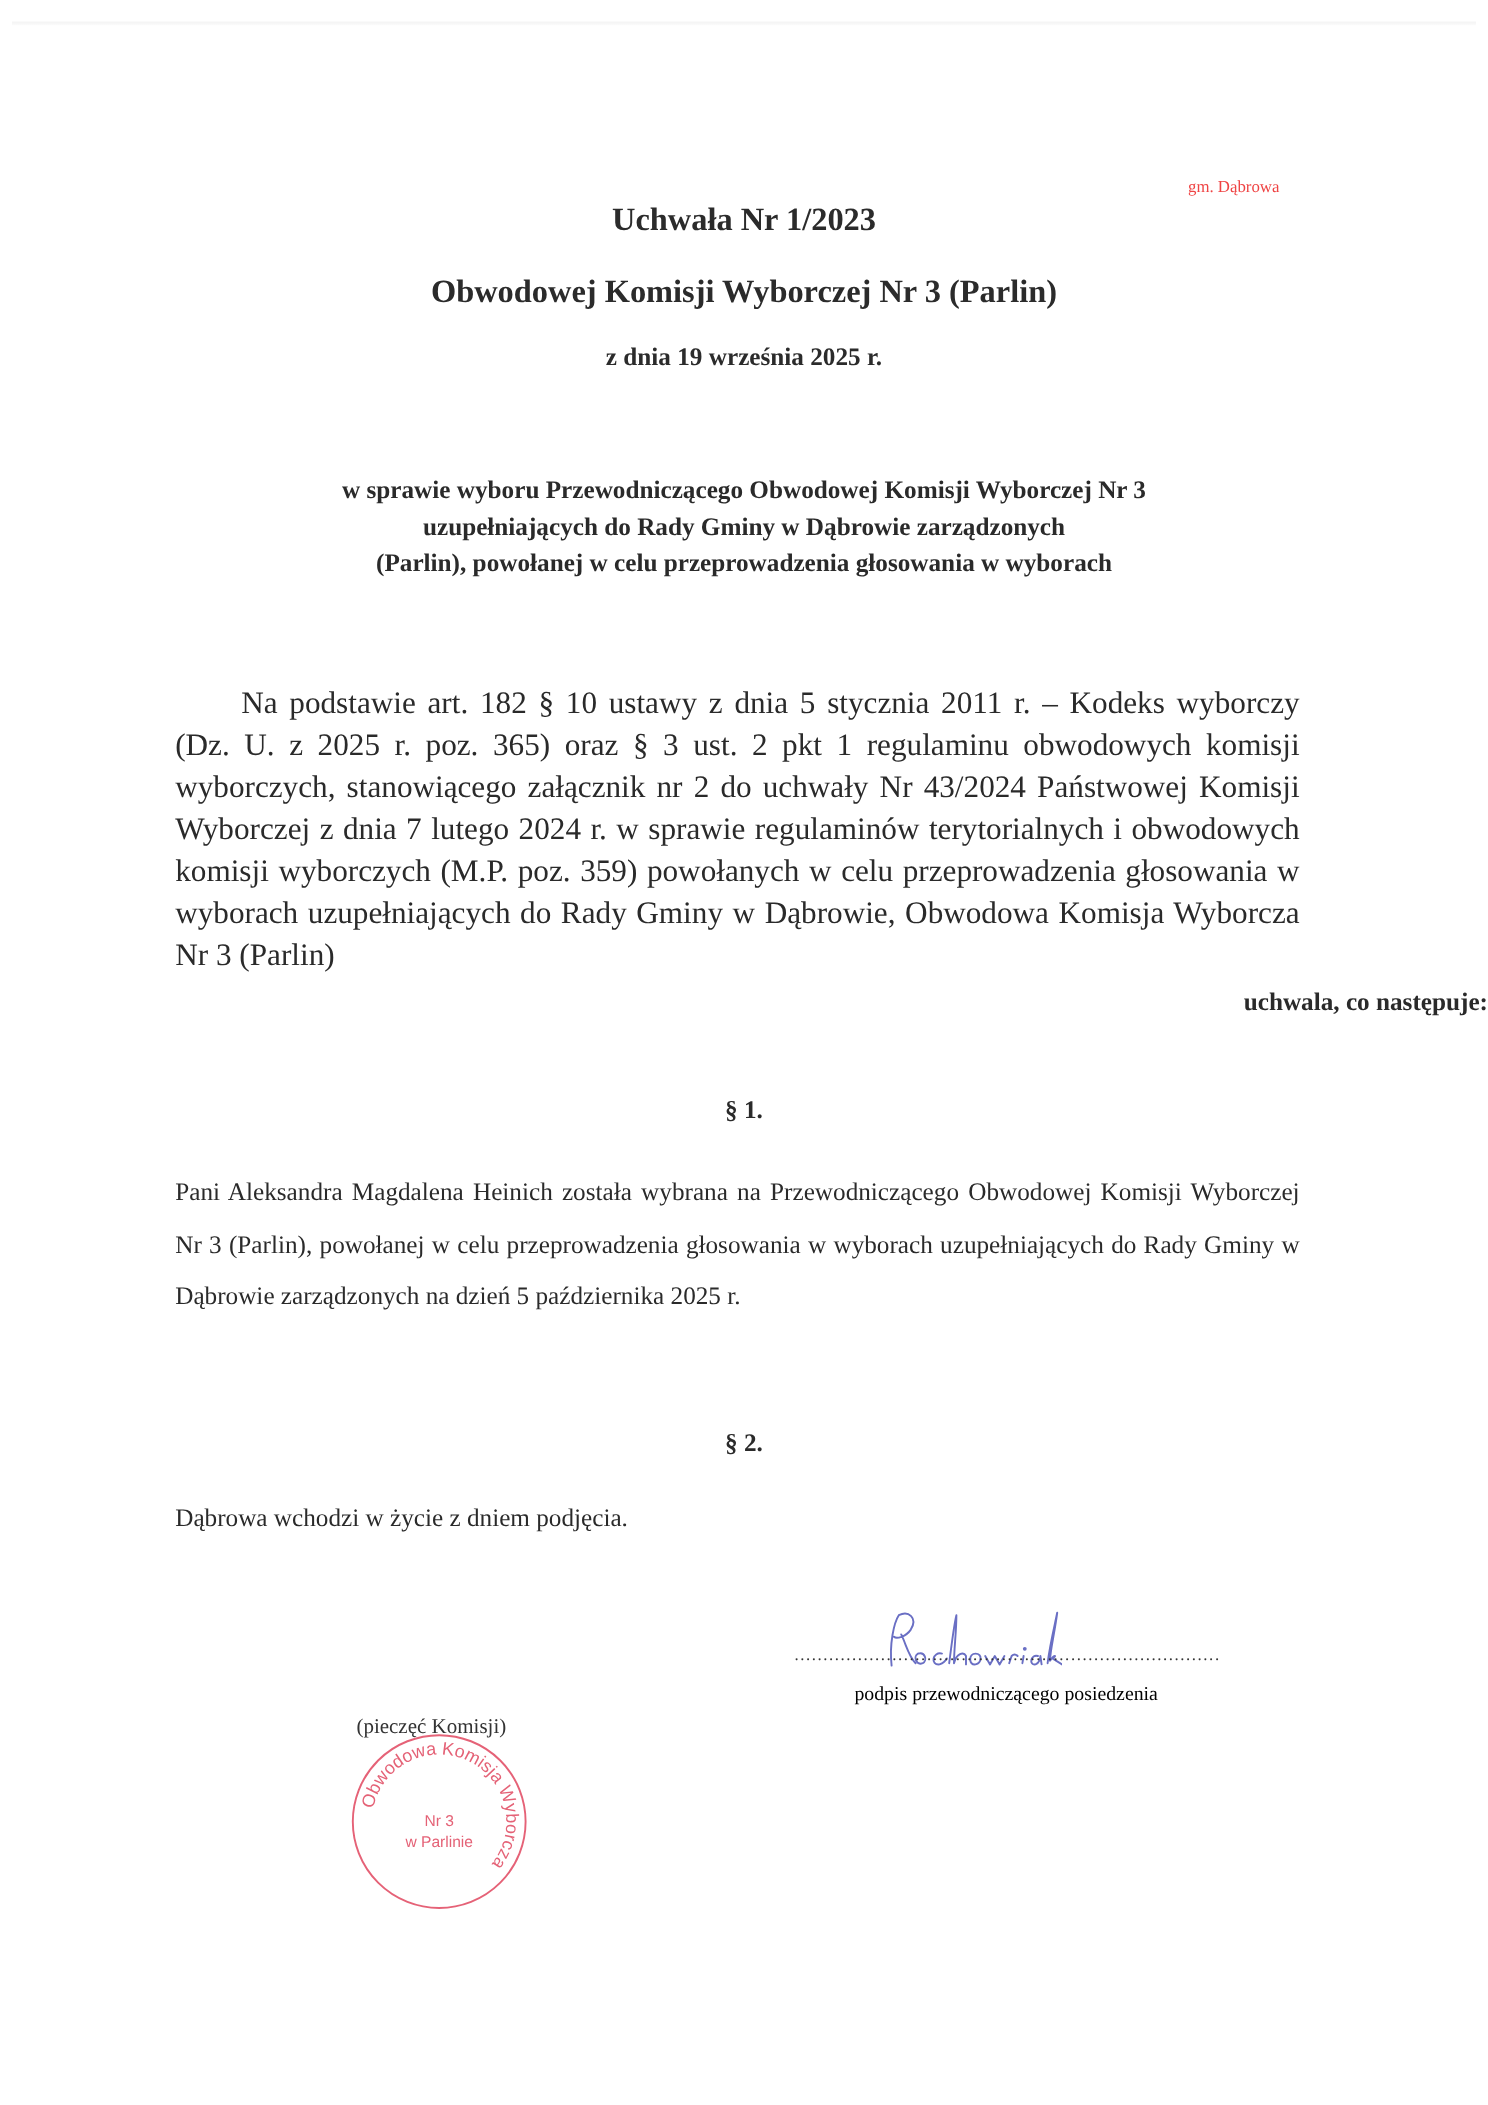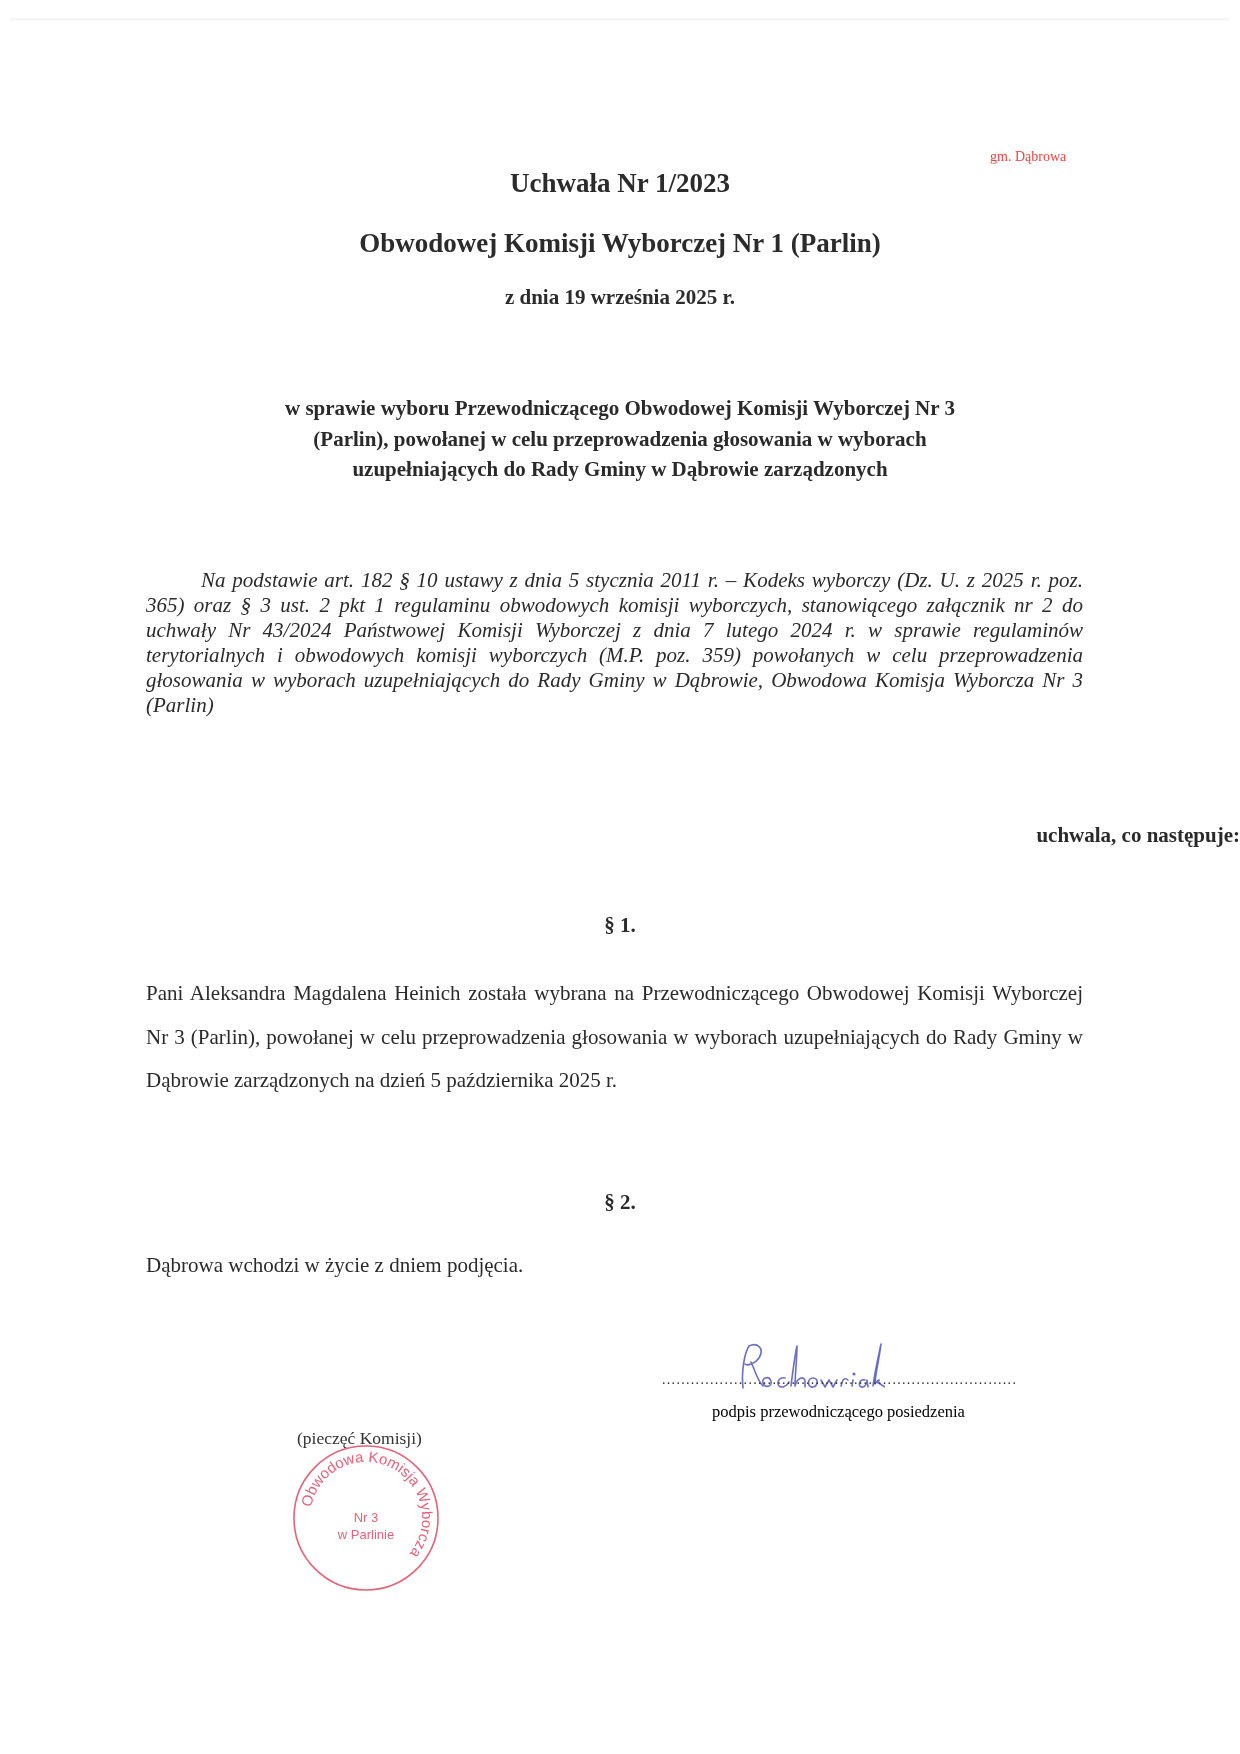--- a/index.html
+++ b/index.html
@@ -19,22 +19,22 @@
       color: #2b2b2b;
     }
     .t1 { top: 168px; font-size: 27px; }
     .t2 { top: 228px; font-size: 27px; }
     .t3 { top: 285px; font-size: 21px; }
     .subject {
       left: 170px; width: 900px; top: 393px; text-align: center;
       font-weight: bold; font-size: 21px; line-height: 30.5px;
     }
     .basis {
-      left: 146px; width: 937px; top: 568px; font-size: 21px;
-      line-height: 25px; text-align: justify; text-indent: 55px; font-style: italic;
+      left: 146px; width: 937px; top: 568px; font-size: 26px;
+      line-height: 35px; text-align: justify; text-indent: 55px;
     }
     .resolves {
       left: 0; width: 1240px; top: 823px; text-align: right;
       font-weight: bold; font-size: 21px;
     }
     .para-sign {
       left: 0; width: 1240px; text-align: center; font-weight: bold; font-size: 21px;
     }
     .ps1 { top: 913px; }
     .ps2 { top: 1190px; }
@@ -53,27 +53,27 @@
     .stamp { left: 290px; top: 1442px; width: 152px; height: 152px; z-index: 1; }
   </style>
 </head>
 <body>
 
 <div class="scan-edge"></div>
 
 <div class="abs locality">gm. Dąbrowa</div>
 
 <div class="abs title t1">Uchwała Nr 1/2023</div>
-<div class="abs title t2">Obwodowej Komisji Wyborczej Nr 1 (Parlin)</div>
+<div class="abs title t2">Obwodowej Komisji Wyborczej Nr 3 (Parlin)</div>
 <div class="abs title t3">z dnia 19 września 2025 r.</div>
 
 <div class="abs subject">
   <div>w sprawie wyboru Przewodniczącego Obwodowej Komisji Wyborczej Nr 3</div>
+  <div>uzupełniających do Rady Gminy w Dąbrowie zarządzonych</div>
   <div>(Parlin), powołanej w celu przeprowadzenia głosowania w wyborach</div>
-  <div>uzupełniających do Rady Gminy w Dąbrowie zarządzonych</div>
 </div>
 
 <div class="abs basis">Na podstawie art. 182 § 10 ustawy z dnia 5 stycznia 2011 r. – Kodeks wyborczy (Dz. U. z 2025 r. poz. 365) oraz § 3 ust. 2 pkt 1 regulaminu obwodowych komisji wyborczych, stanowiącego załącznik nr 2 do uchwały Nr 43/2024 Państwowej Komisji Wyborczej z dnia 7 lutego 2024 r. w sprawie regulaminów terytorialnych i obwodowych komisji wyborczych (M.P. poz. 359) powołanych w celu przeprowadzenia głosowania w wyborach uzupełniających do Rady Gminy w Dąbrowie, Obwodowa Komisja Wyborcza Nr 3 (Parlin)</div>
 
 <div class="abs resolves">uchwala, co następuje:</div>
 
 <div class="abs para-sign ps1">§ 1.</div>
 <div class="abs s1-text">Pani Aleksandra Magdalena Heinich została wybrana na Przewodniczącego Obwodowej Komisji Wyborczej Nr 3 (Parlin), powołanej w celu przeprowadzenia głosowania w wyborach uzupełniających do Rady Gminy w Dąbrowie zarządzonych na dzień 5 października 2025 r.</div>
 
 <div class="abs para-sign ps2">§ 2.</div>

